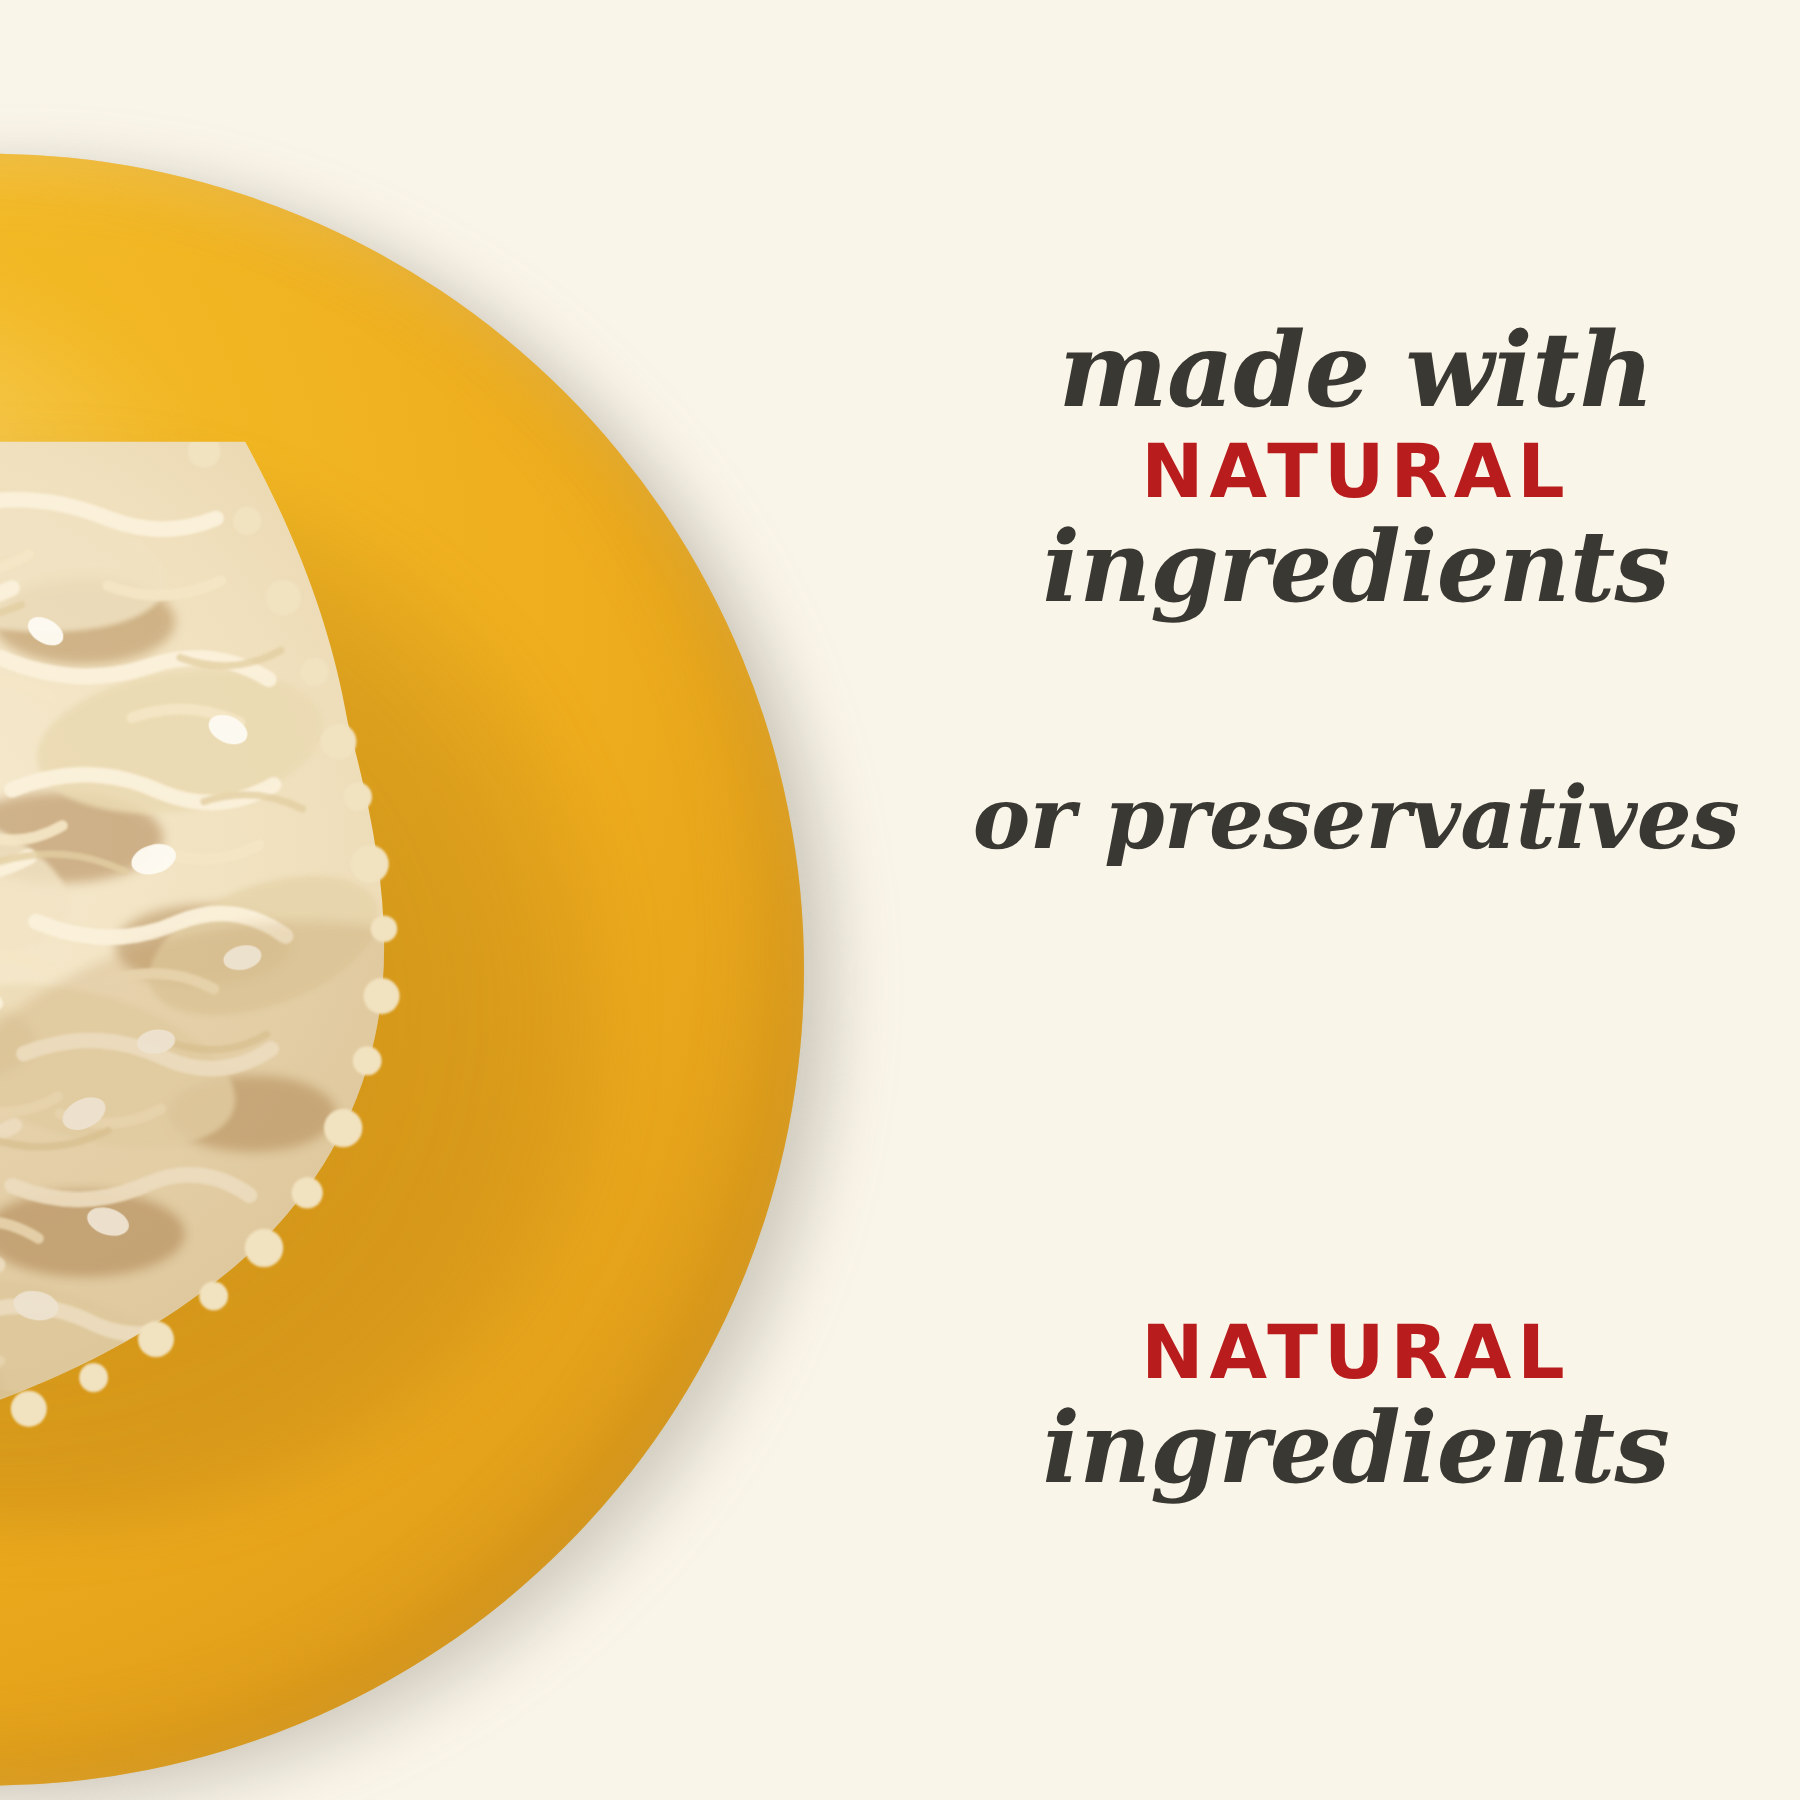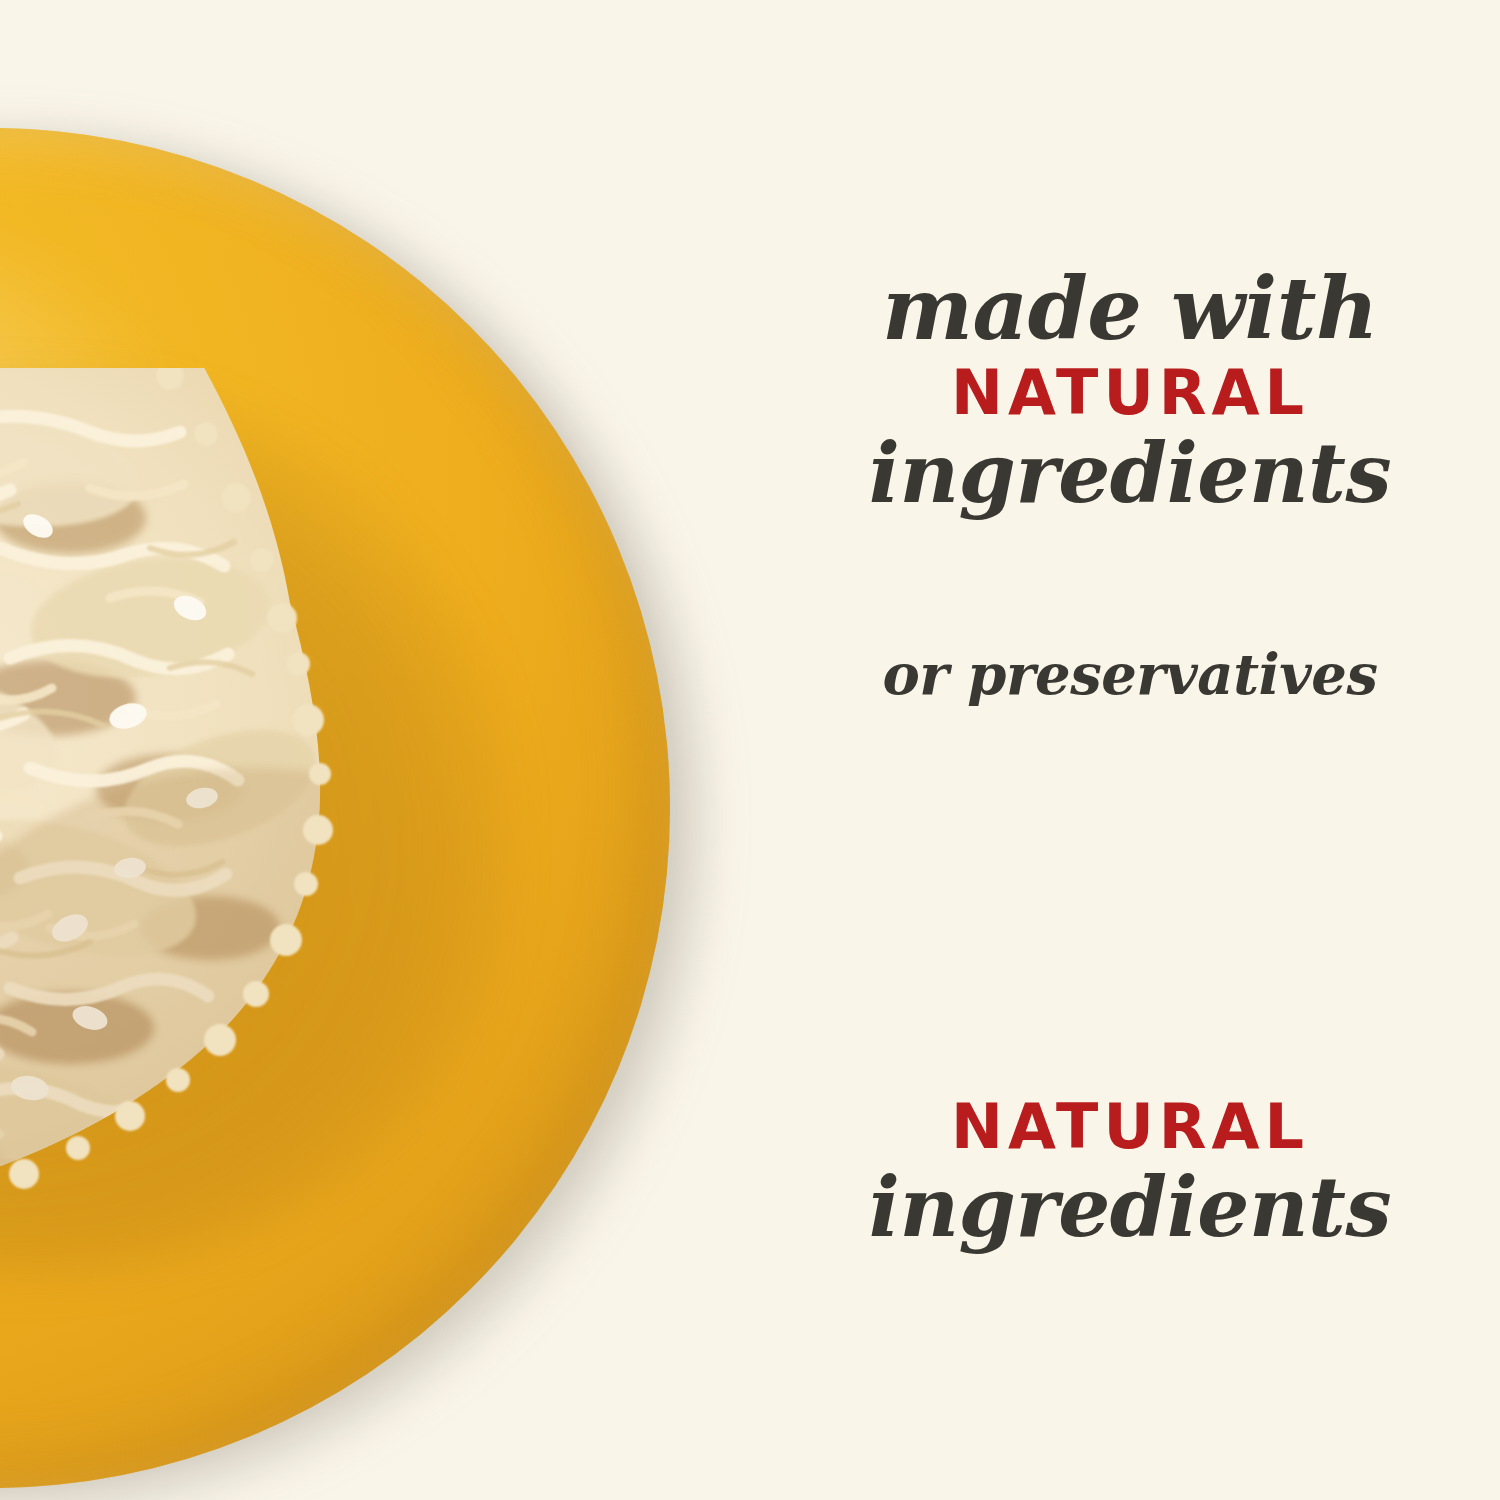--- a/index.html
+++ b/index.html
@@ -94,21 +94,21 @@
     line-height:1.0;
   }
 
   .s-made   {font-size:86px; padding-bottom:10px;}
   .c-natural{font-size:62px; padding-bottom:8px;}
   .s-ingr1  {font-size:82px;}
 
   .c-no     {font-size:62px; padding-bottom:10px;}
   .c-art    {font-size:62px; padding-bottom:6px;}
   .s-colors {font-size:80px; padding-bottom:2px;}
-  .s-orpres {font-size:56px;}
+  .s-orpres {font-size:72px;}
 
   .c-limited{font-size:62px; padding-bottom:8px;}
   .s-ingr2  {font-size:82px;}
 </style>
 </head>
 <body>
 
 <div class="stage">
 
   <div class="photo">

